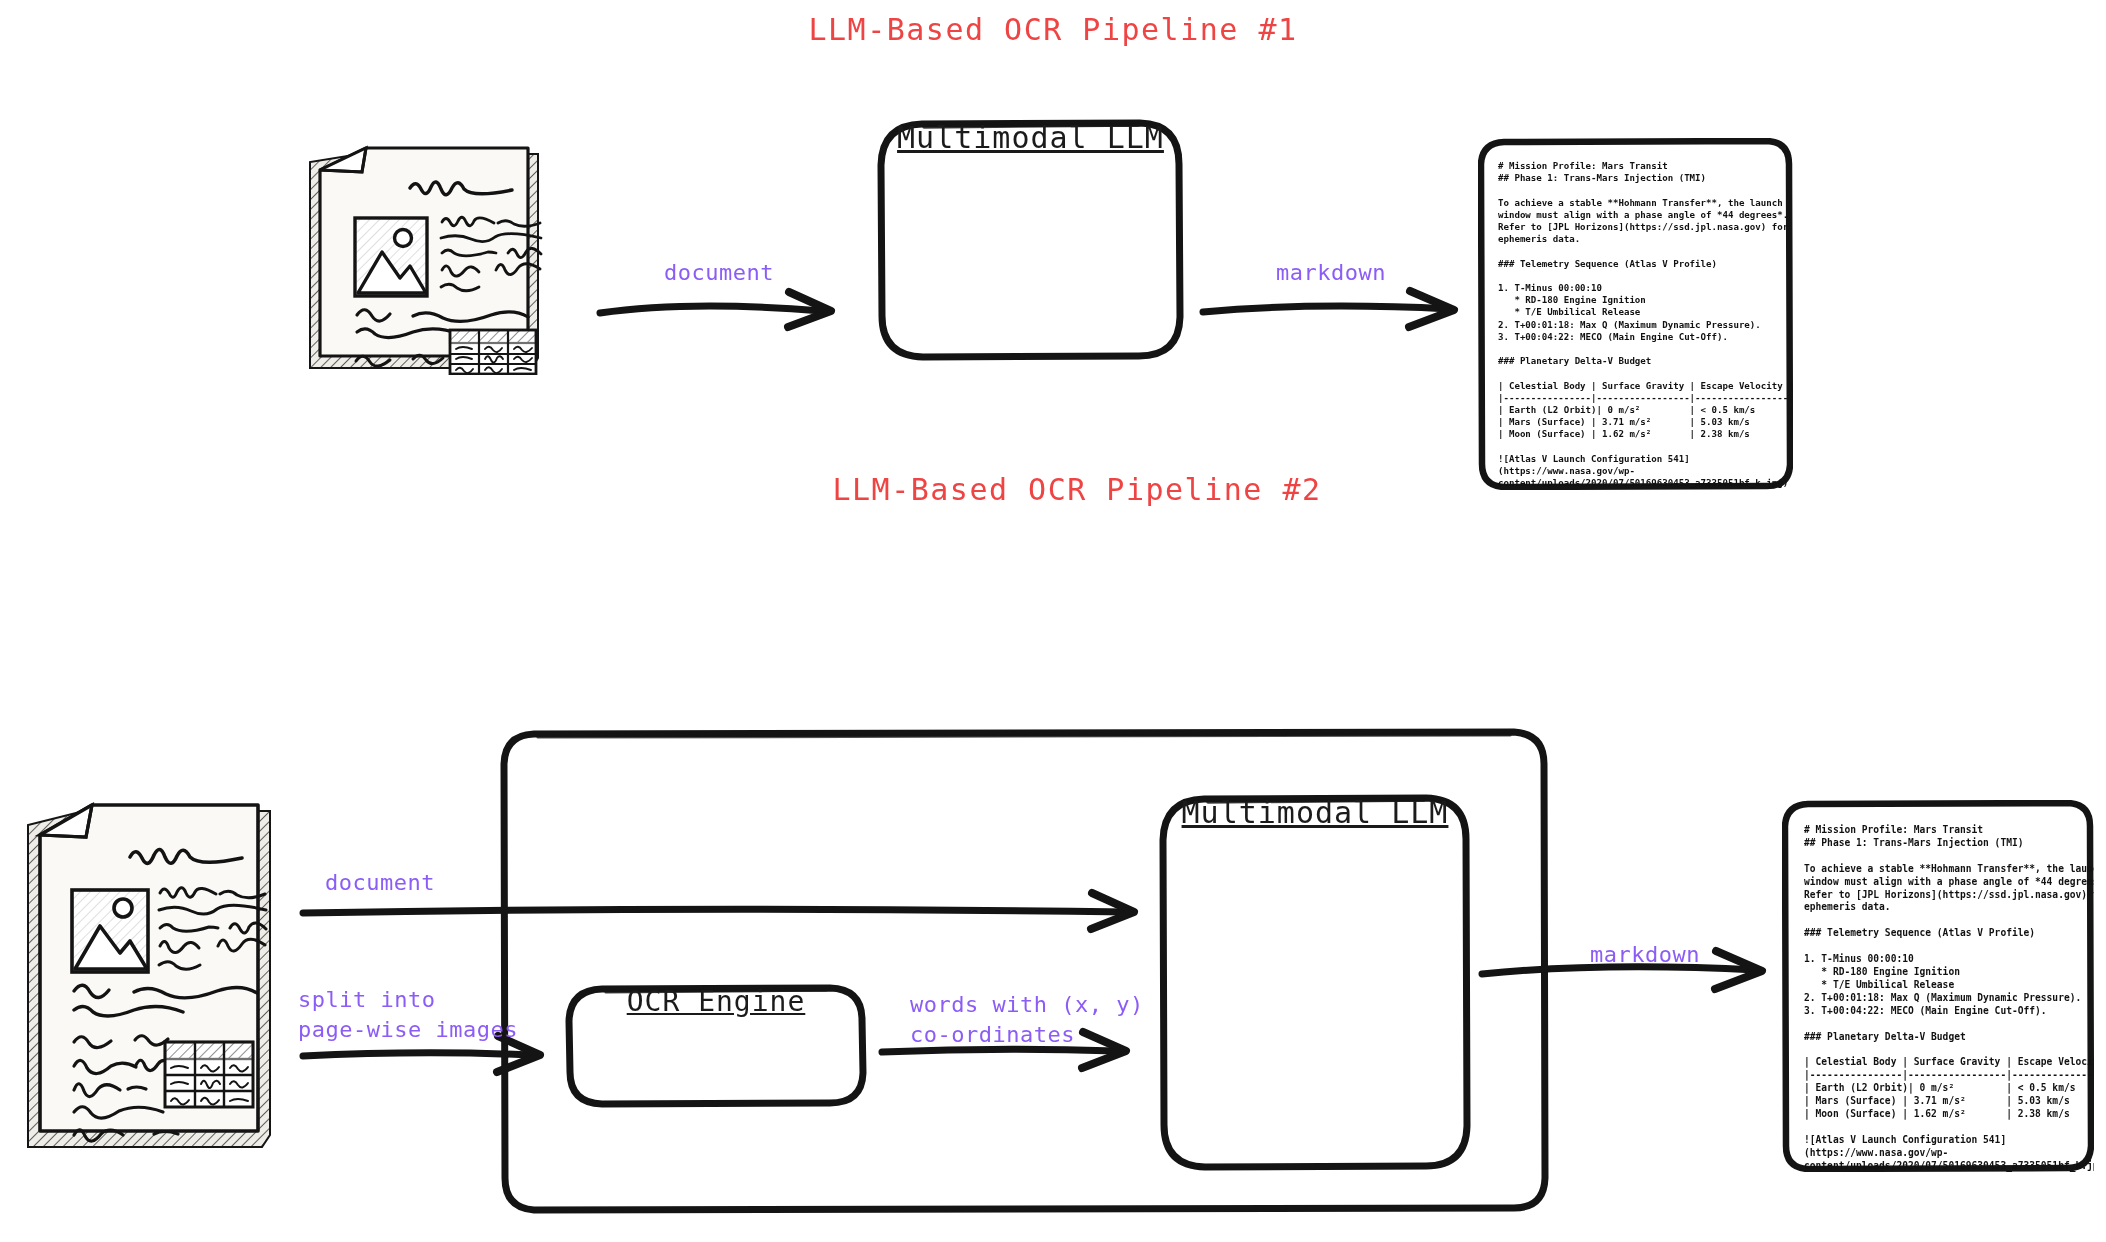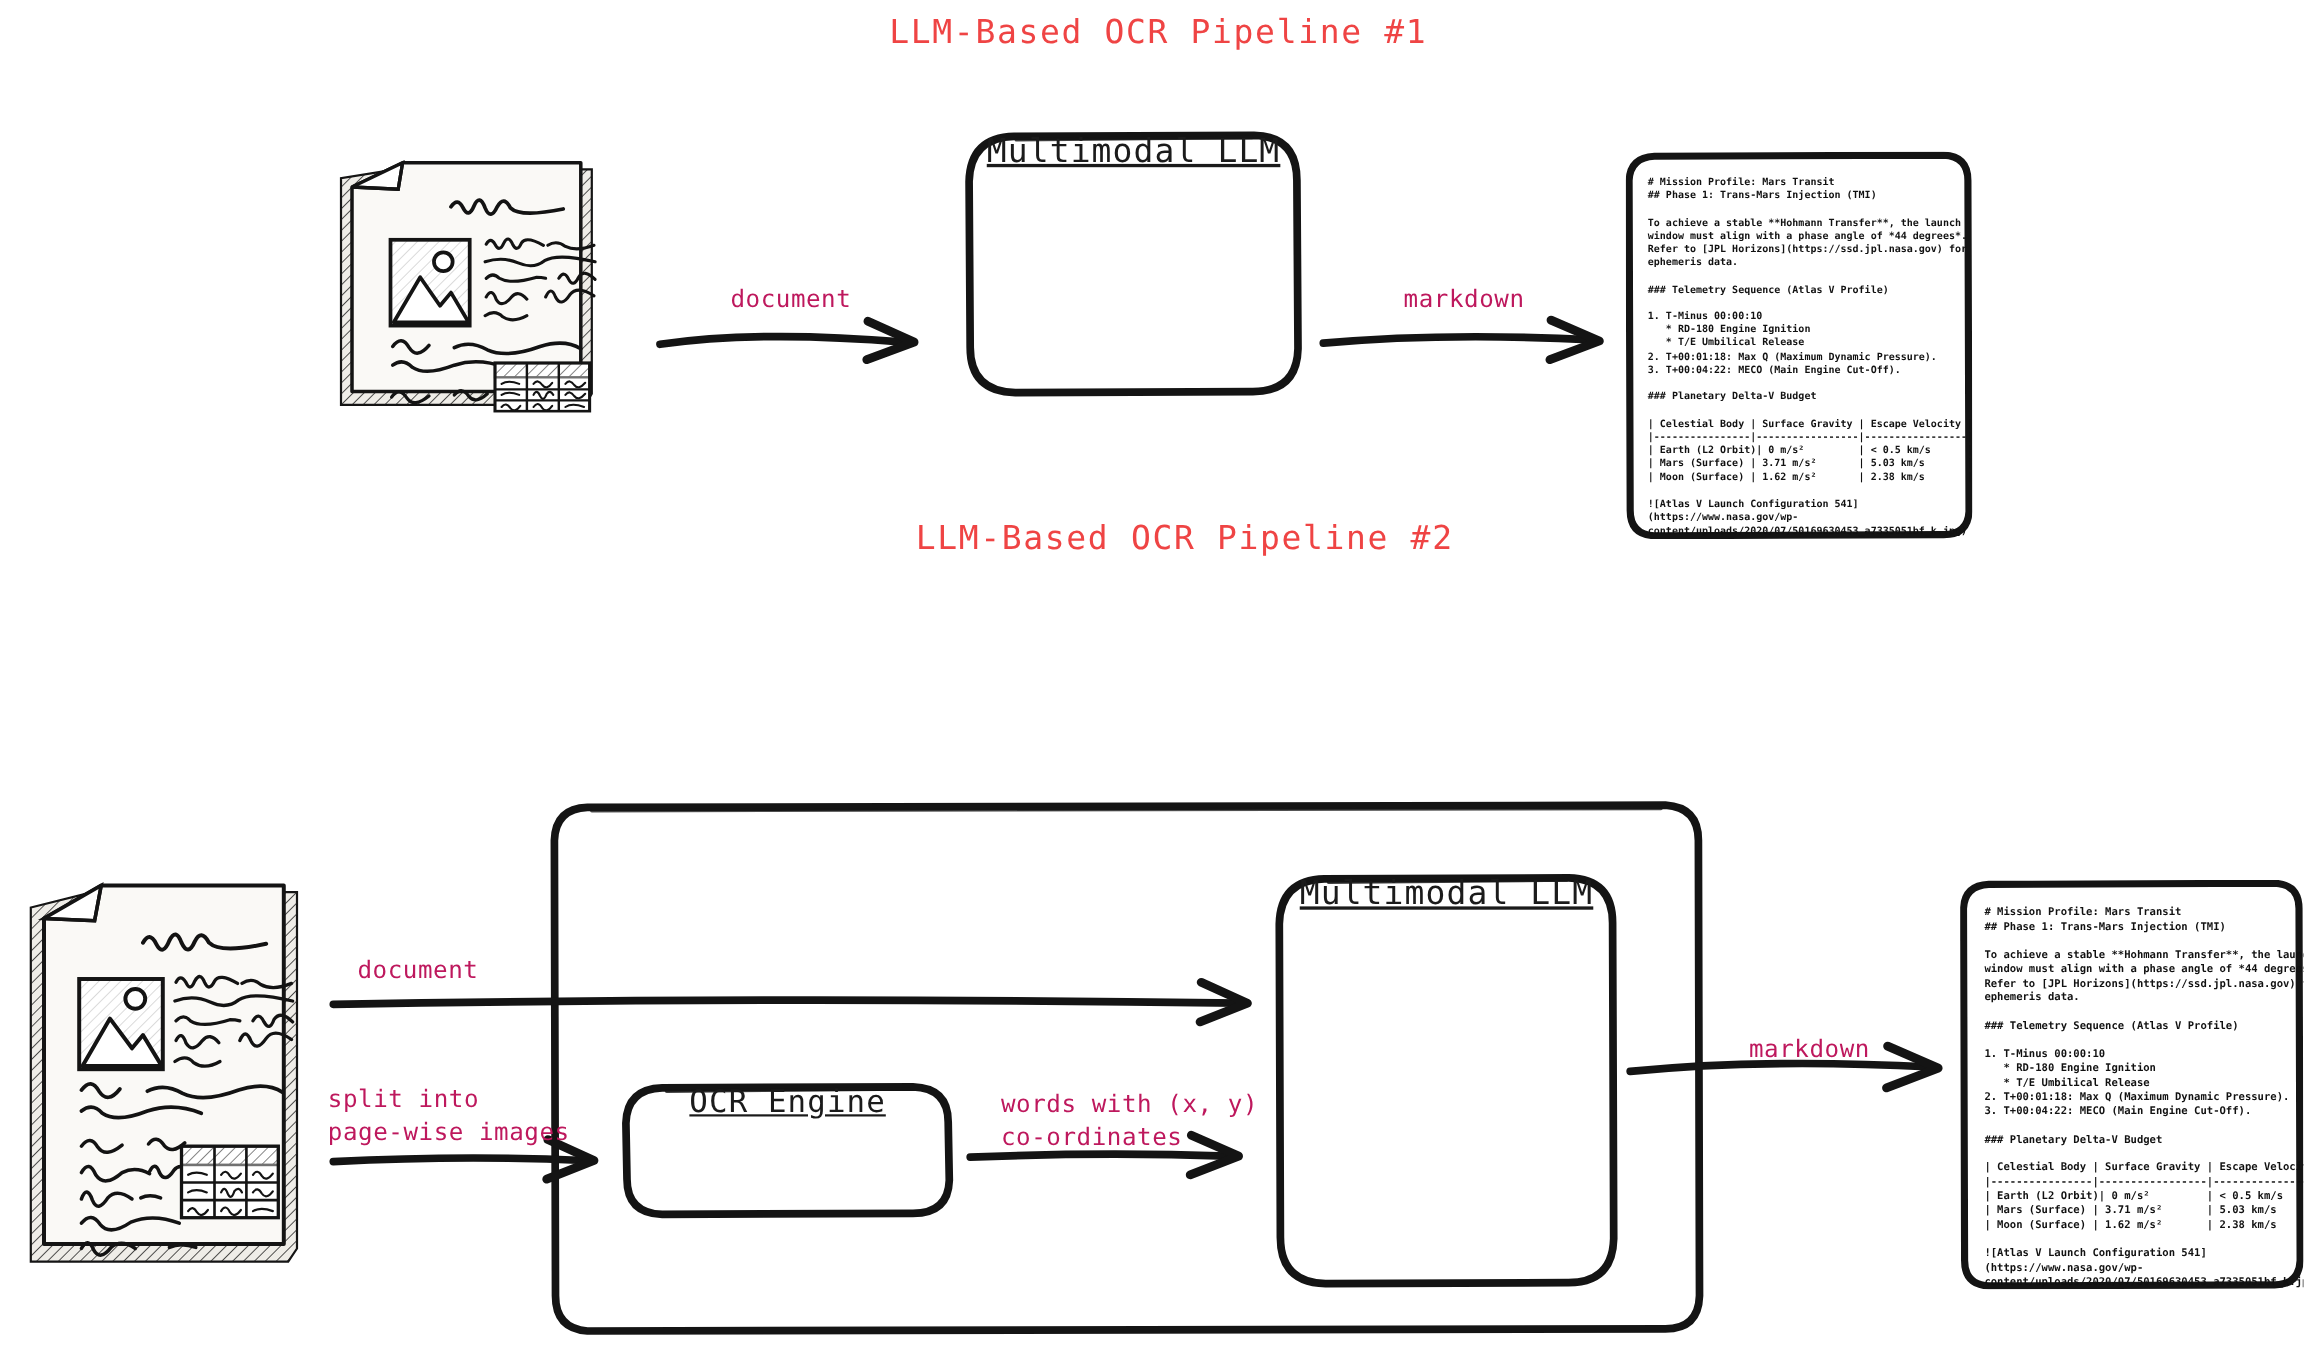--- a/index.html
+++ b/index.html
@@ -76,21 +76,21 @@
     inset: 0;
     pointer-events: none;
   }
   .arrow-layer svg { position: absolute; inset: 0; overflow: visible; }
 
   .edge-label {
     position: absolute;
     font-family: "DejaVu Sans Mono", "Liberation Mono", monospace;
     font-size: 22px;
     letter-spacing: 0.5px;
-    color: #be185d;
+    color: #8b5cf6;
     white-space: pre;
     line-height: 1.35;
   }
 
   
   .md-card {
     position: absolute;
     background: #ffffff;
     overflow: hidden;
     font-weight: bold;

